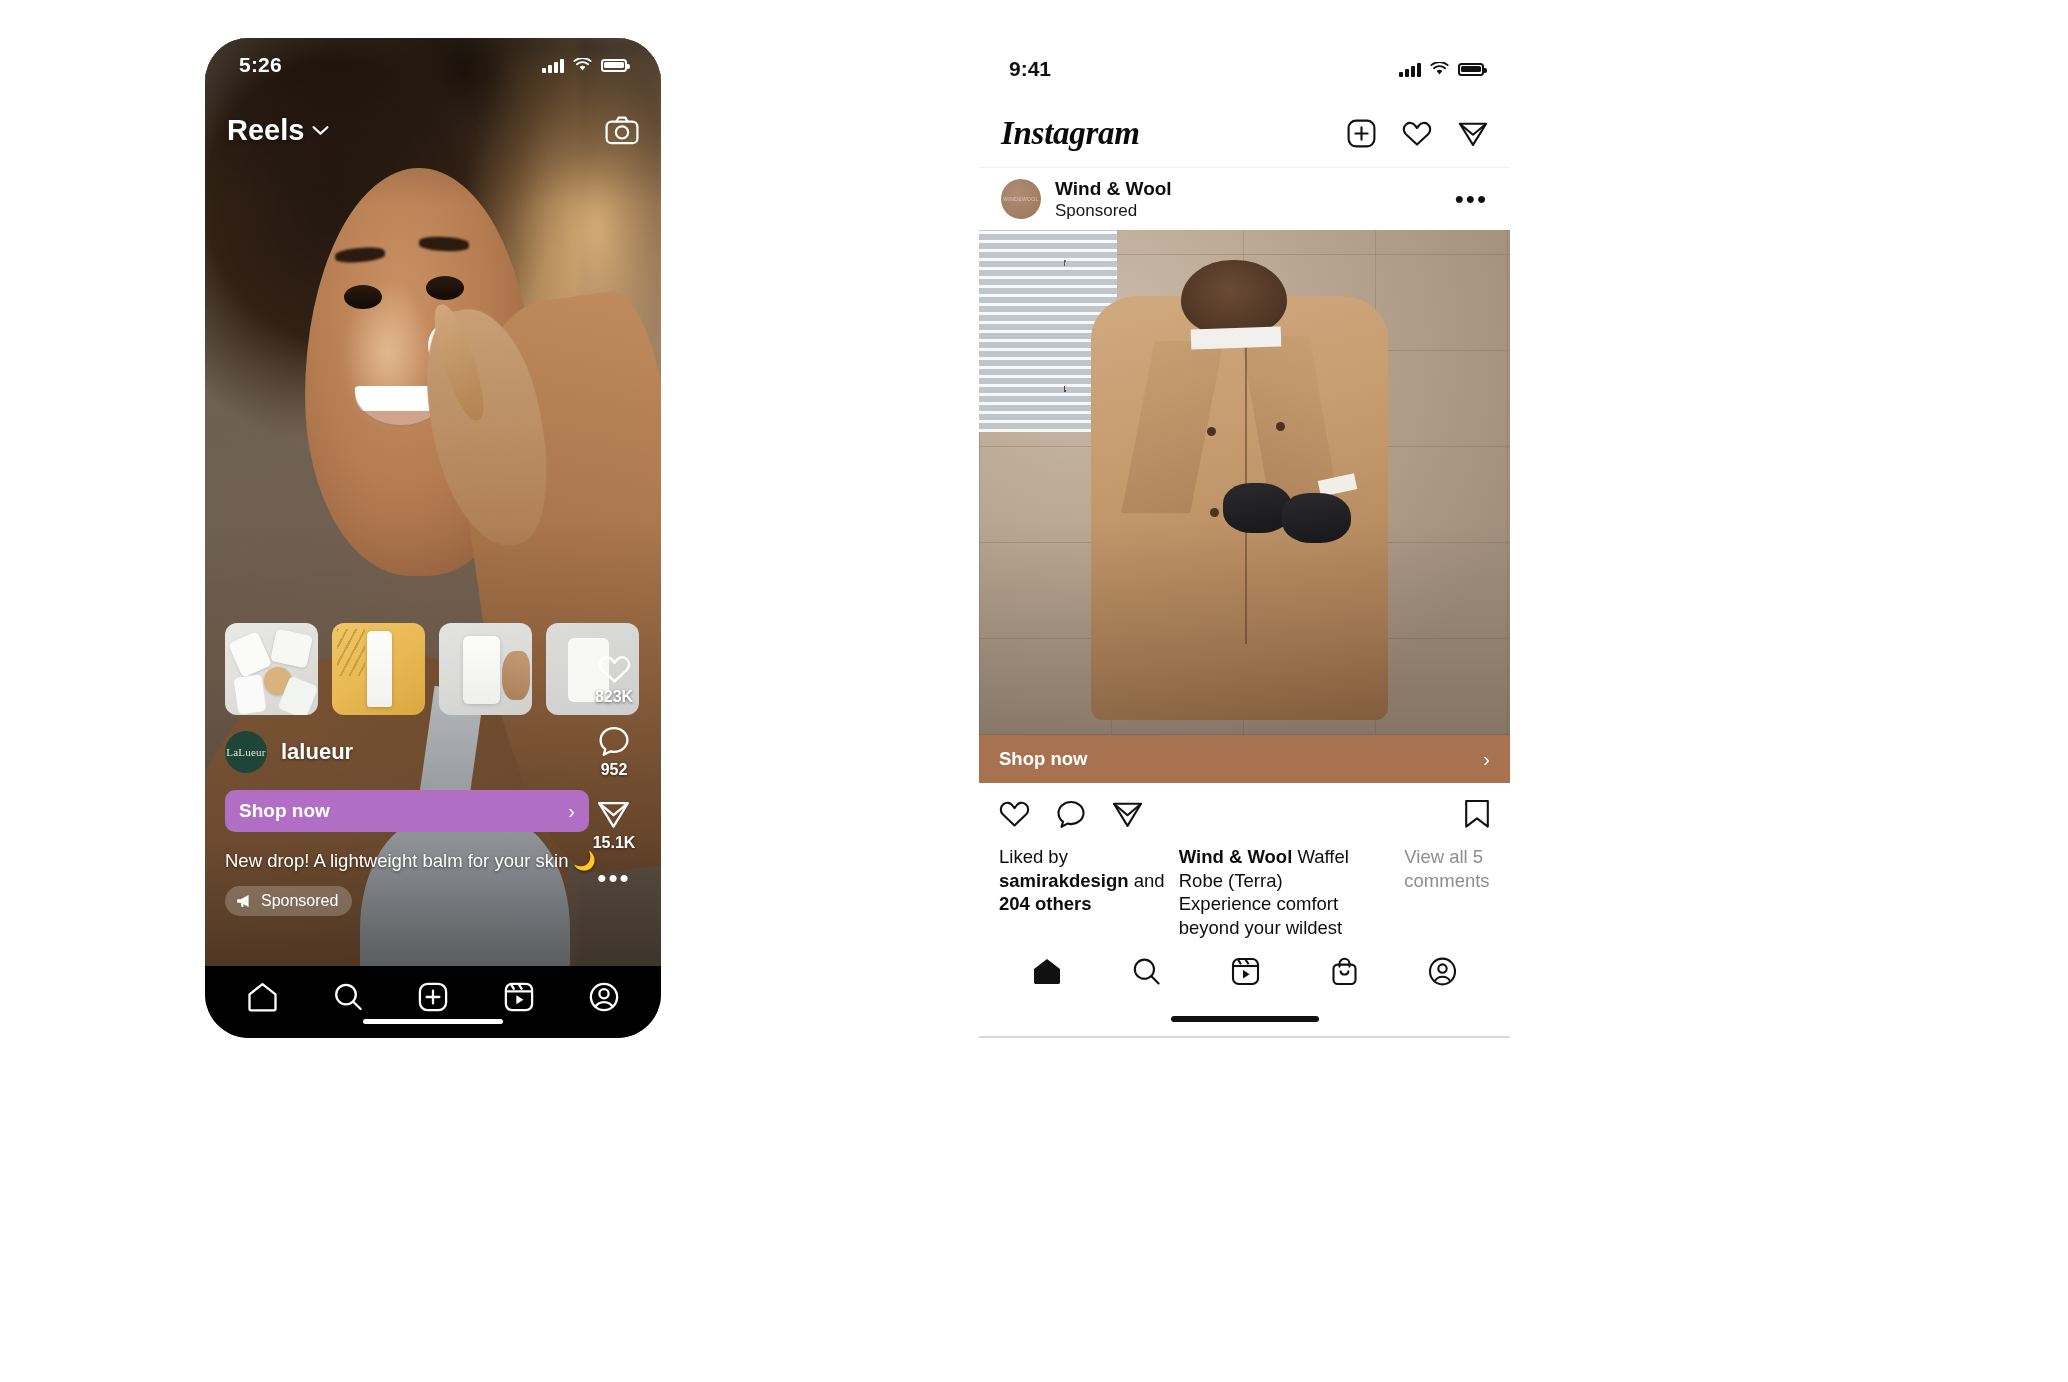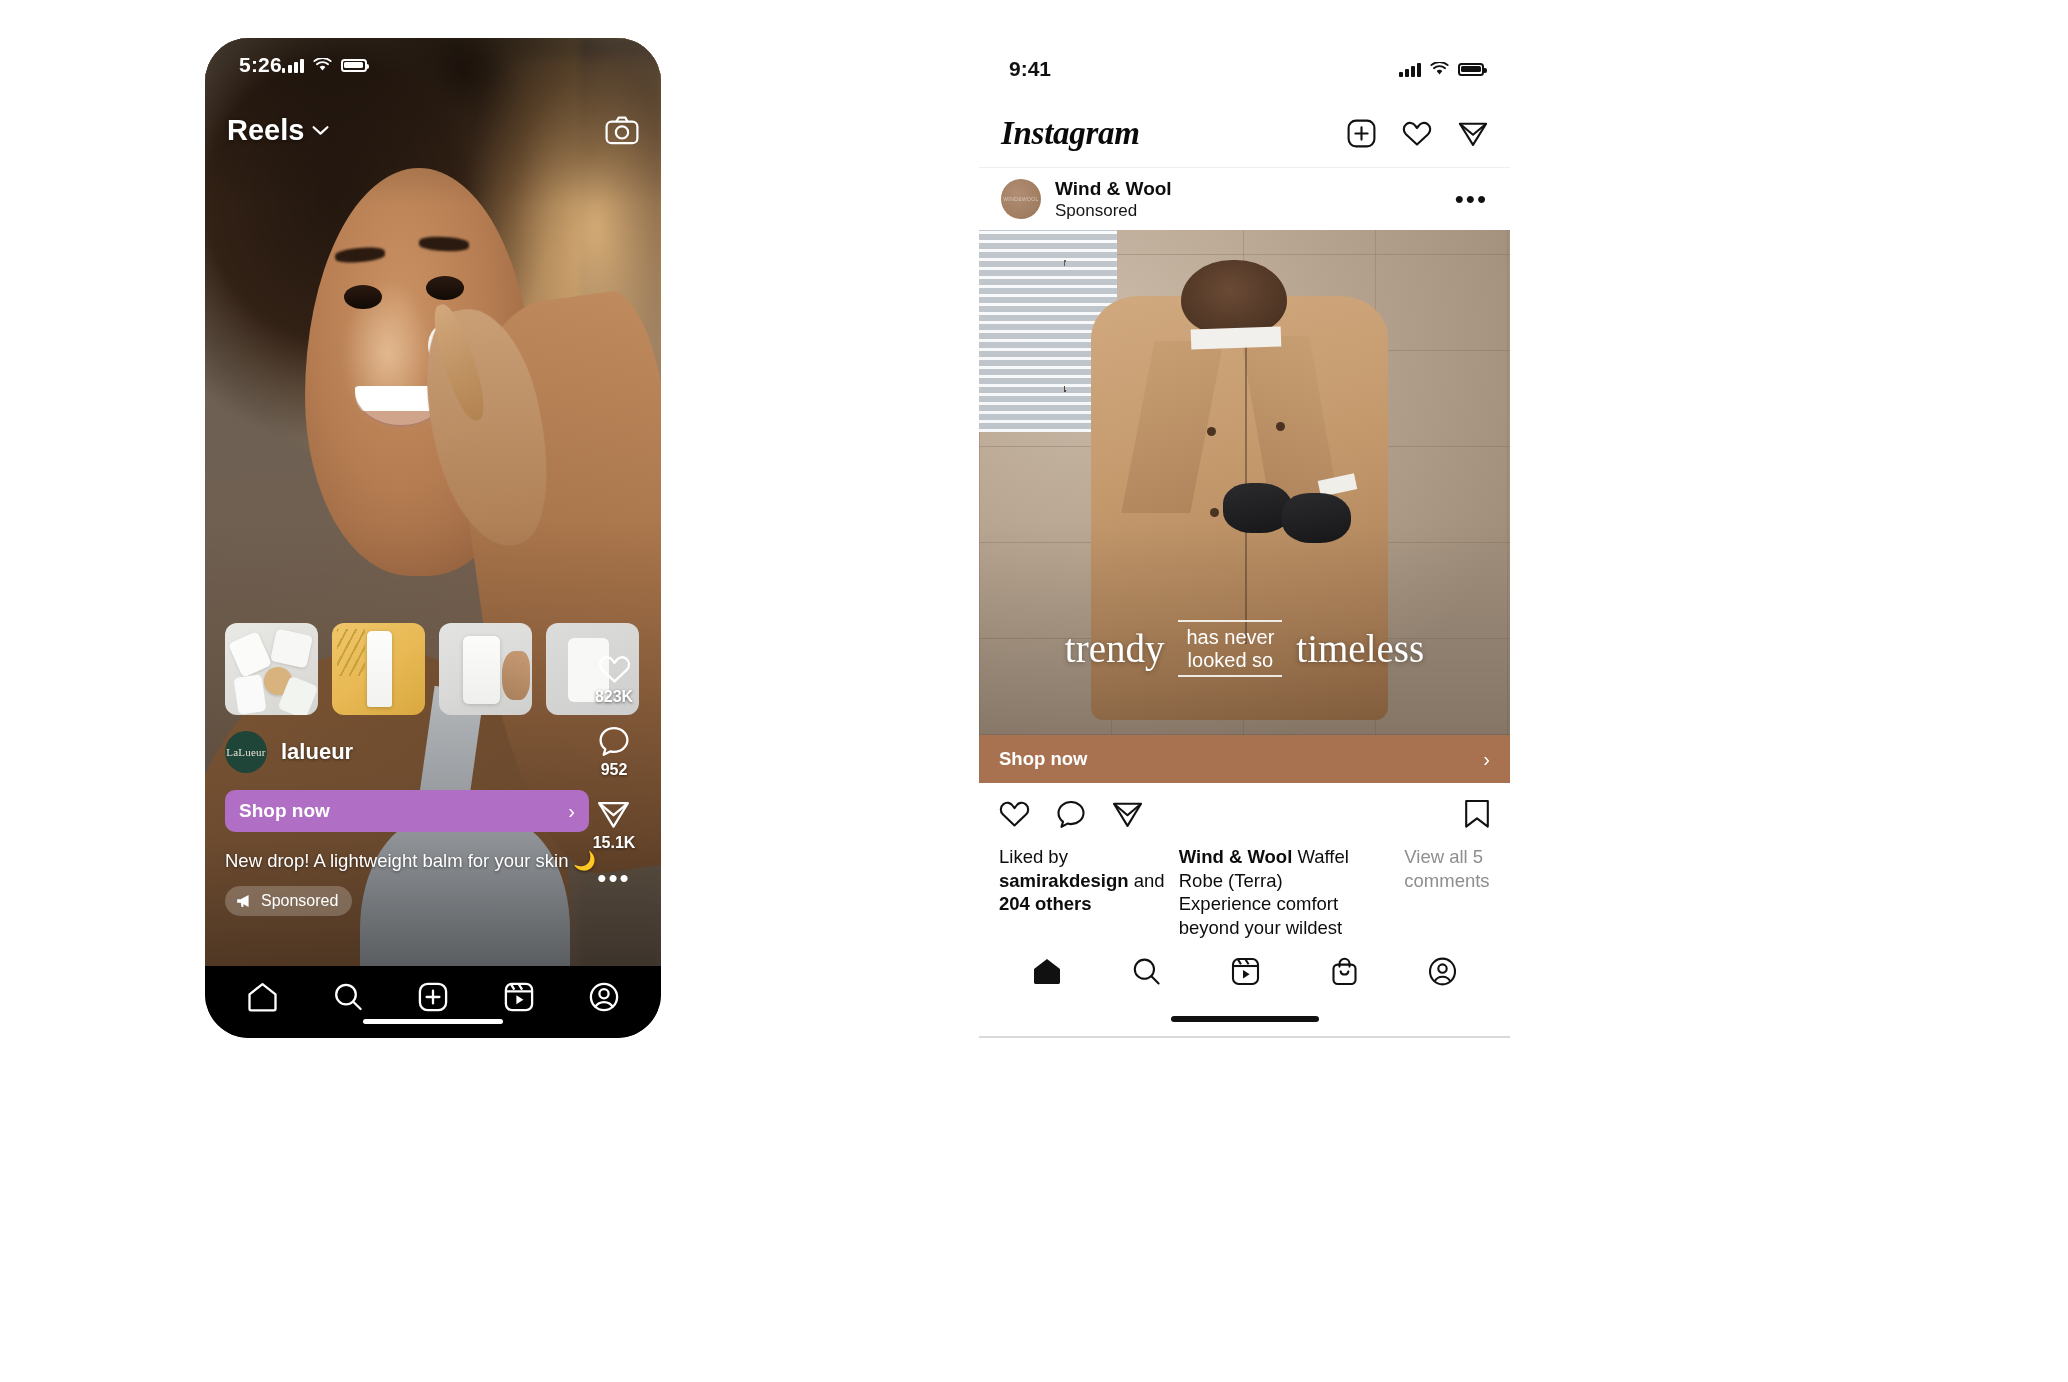--- a/index.html
+++ b/index.html
@@ -120,21 +120,21 @@
     filter:blur(3px); opacity:.9;
   }
   .vignette{
     position:absolute; inset:0;
     background:linear-gradient(to bottom, rgba(0,0,0,.42) 0%, rgba(0,0,0,0) 18%, rgba(0,0,0,0) 52%, rgba(0,0,0,.30) 86%, rgba(0,0,0,.52) 100%);
   }
 
   
   .r-status{
     position:absolute; left:0; right:0; top:0; height:54px;
-    display:flex; align-items:center; justify-content:flex-start;
+    display:flex; align-items:center; justify-content:space-between;
     padding:0 34px; color:#fff; z-index:6;
   }
   .r-status .time{ font-size:21px; font-weight:700; letter-spacing:.2px; }
   .stat-icons{ display:flex; align-items:center; gap:9px; }
   .bars{ display:flex; align-items:flex-end; gap:2.5px; height:15px; }
   .bars i{ display:block; width:3.6px; background:#fff; border-radius:1px; }
   .bars i:nth-child(1){height:5px}.bars i:nth-child(2){height:8px}
   .bars i:nth-child(3){height:11px}.bars i:nth-child(4){height:14px}
   .batt{ width:26px; height:13px; border:2px solid #fff; border-radius:3.5px; position:relative; }
   .batt::after{content:""; position:absolute; right:-4.5px; top:3.5px; width:2.4px; height:5px; background:#fff; border-radius:0 2px 2px 0;}
@@ -591,28 +591,20 @@
     <div class="btn-d" style="left:56%;top:38%"></div>
     <div class="btn-d" style="left:43.5%;top:55%"></div>
     <div class="btn-d" style="left:56%;top:54%"></div>
     <div class="head-m"></div>
     <div class="collar-w"></div>
     <div class="cuff-w"></div>
     <div class="glove" style="left:46%;top:50%"></div>
     <div class="glove" style="left:57%;top:52%"></div>
     <div class="media-overlay"></div>
 
-    <div class="tagline">
-      <span class="tg-serif">trendy</span>
-      <span class="tg-box">
-        <span>has never</span>
-        <span>looked so</span>
-      </span>
-      <span class="tg-serif">timeless</span>
-    </div>
   </div>
 
   <div class="f-cta" style="background:#a8714f">
     <span class="f-cta-label">Shop now</span>
     <span class="chev" style="color:#fff">›</span>
   </div>
 
   <div class="f-actions">
     <svg width="31" height="28" viewBox="0 0 31 28">
       <path d="M15.5 25.4 4 14.6c-3.1-2.9-2.8-8 .5-10.5 2.9-2.2 7-1.5 9 1.4l2 2.7 2-2.7c2-2.9 6.1-3.6 9-1.4 3.3 2.5 3.6 7.6.5 10.5z" stroke="#111" stroke-width="2.1" fill="none" stroke-linejoin="round"></path>

